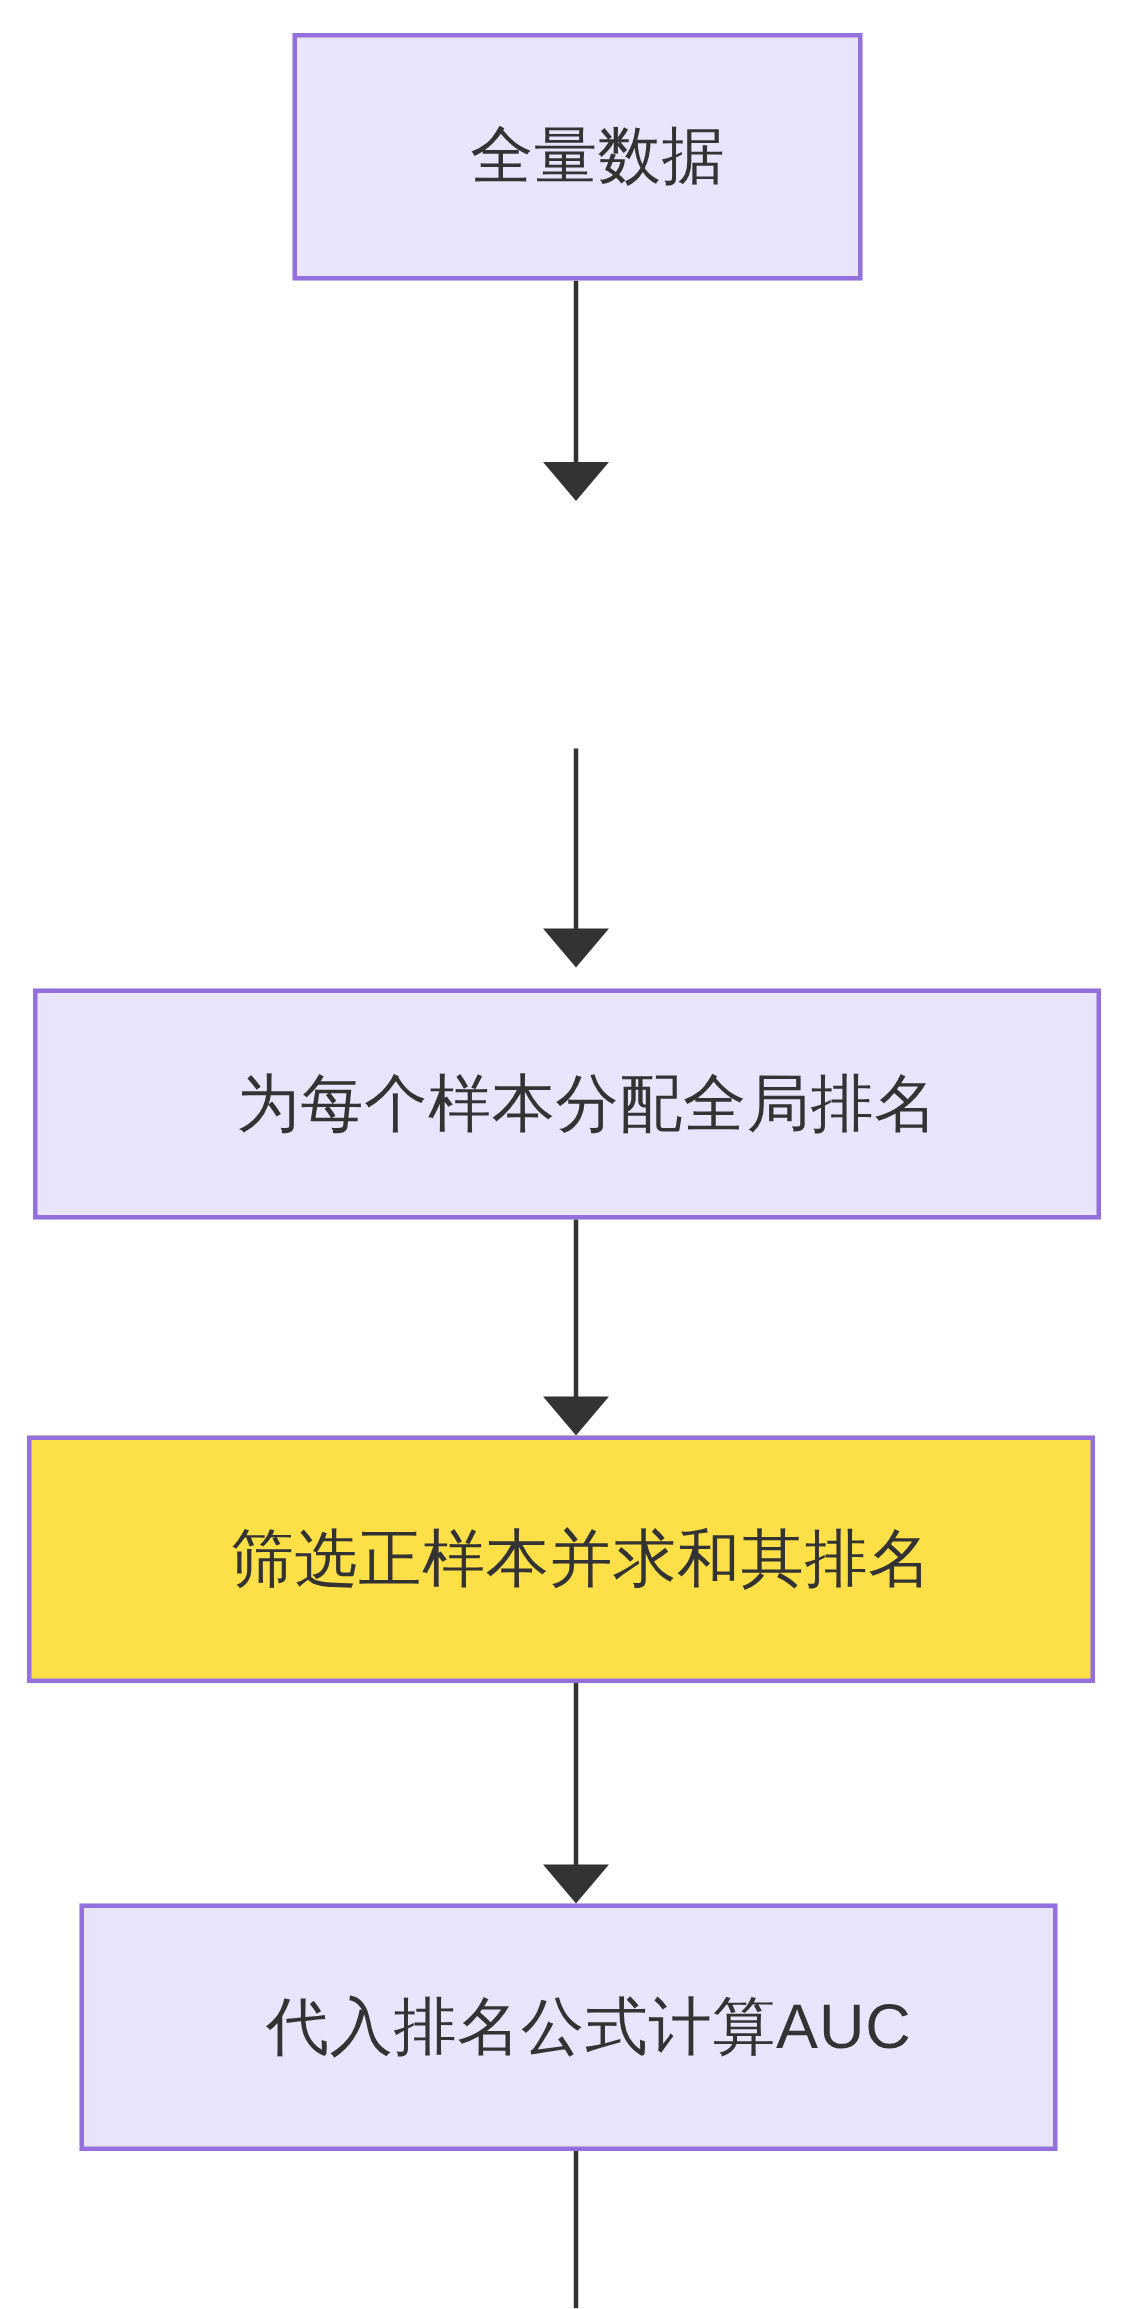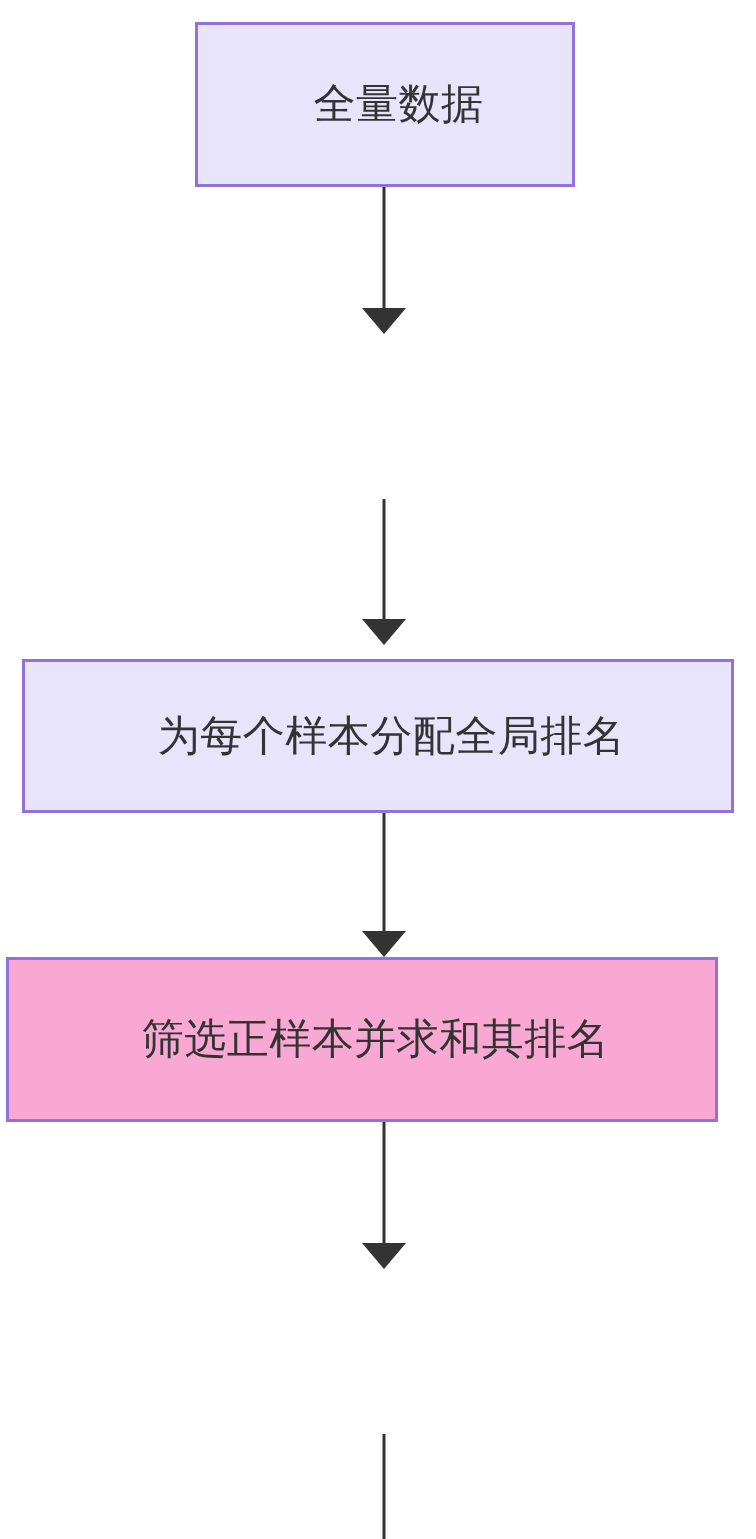--- a/index.html
+++ b/index.html
@@ -69,18 +69,21 @@
 
   <div class="node" id="node-n1" style="left: 195px; top: 22px; width: 380px; height: 165px; background: rgb(232, 228, 251); border-color: rgb(147, 112, 219); border-width: 3px;">
     <span class="node-label" style="color: rgb(51, 51, 51); font-size: 42px;">全量数据</span>
   </div>
 
 
   <div class="node" id="node-n3" style="left: 22px; top: 645px; width: 712px; height: 154px; background: rgb(232, 228, 251); border-color: rgb(147, 112, 219); border-width: 3px; margin-top: 14px;">
     <span class="node-label" style="color: rgb(51, 51, 51); font-size: 42px;">为每个样本分配全局排名</span>
   </div>
 
-  <div class="node" id="node-n4" style="left: 6px; top: 957px; width: 712px; height: 165px; background: #f9a8d4; border-color: rgb(147, 112, 219); border-width: 3px;">
+  <div class="node" id="node-n4" style="left: 18px; top: 957px; width: 712px; height: 165px; background: #fde047; border-color: rgb(147, 112, 219); border-width: 3px;">
     <span class="node-label" style="color: rgb(51, 51, 51); font-size: 42px;">筛选正样本并求和其排名</span>
   </div>
 
+  <div class="node" id="node-n5" style="left: 53px; top: 1269px; width: 652px; height: 165px; background: rgb(232, 228, 251); border-color: rgb(147, 112, 219); border-width: 3px;">
+    <span class="node-label" style="color: rgb(51, 51, 51); font-size: 42px;">代入排名公式计算AUC</span>
+  </div>
 
 </div>
 
 </body></html>

